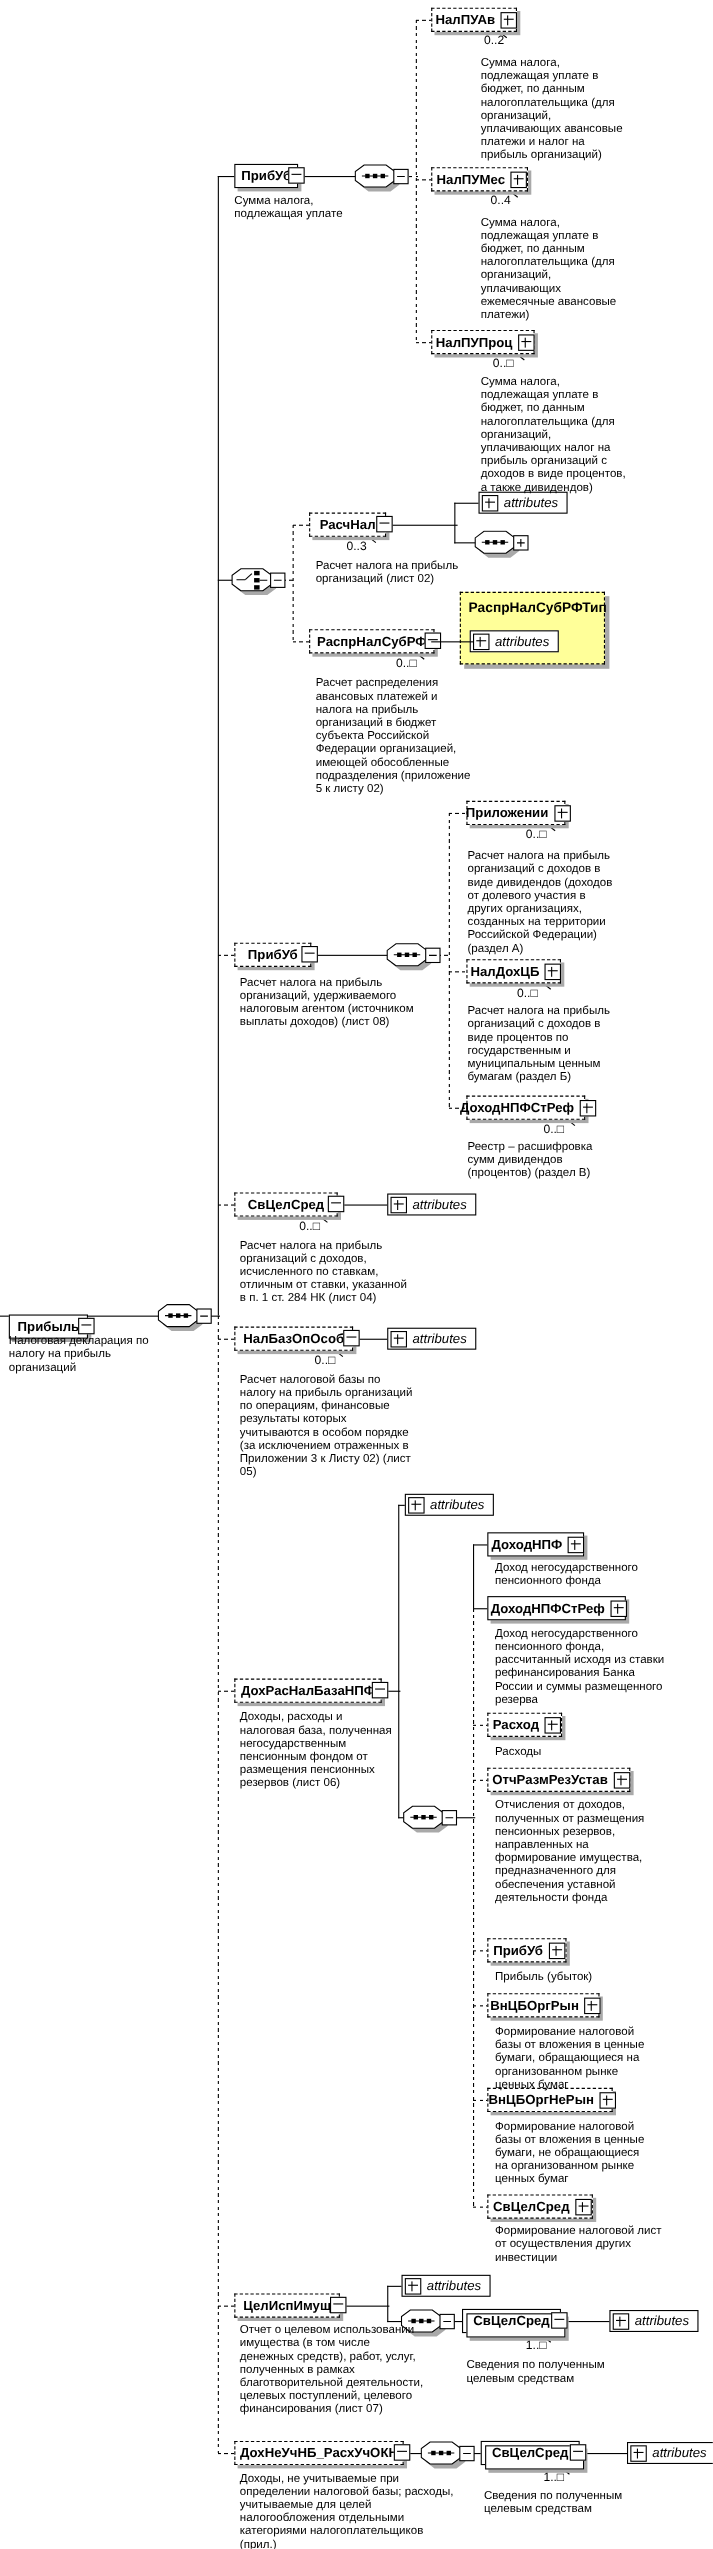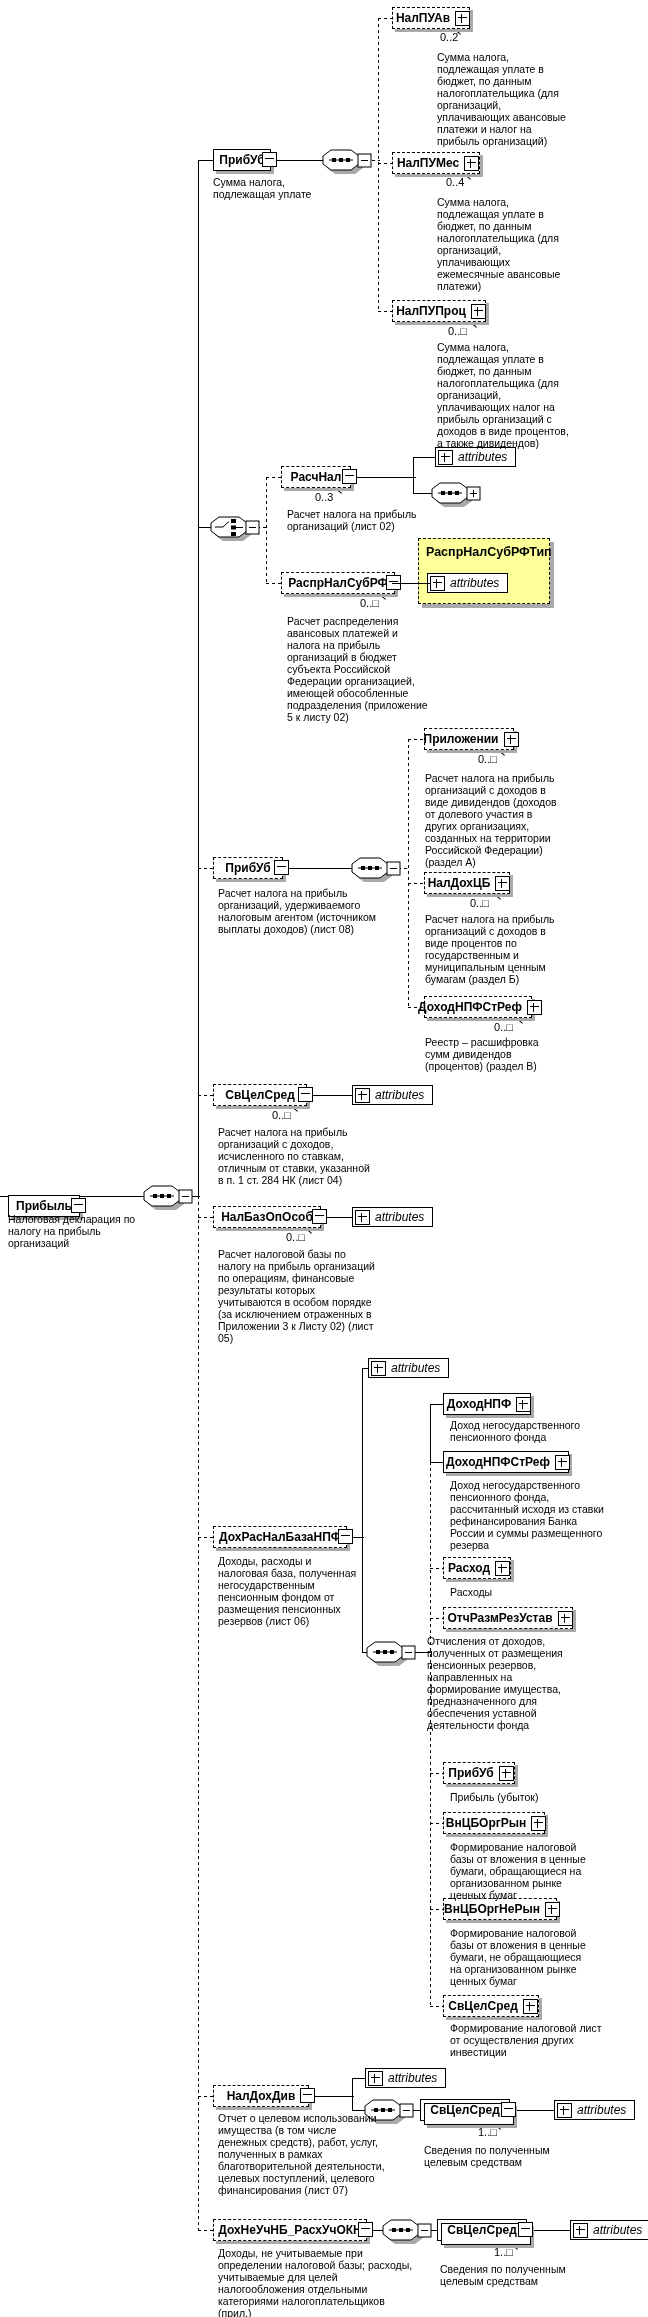--- a/index.html
+++ b/index.html
@@ -253,21 +253,21 @@
 <div class="el dashed" style="left:443px;top:1898px;width:112px">
   <span class="lbl">ВнЦБОргНеРын</span>
   <span class="tg plus in"></span>
 </div>
 <div class="el dashed" style="left:443px;top:1995px;width:94px">
   <span class="lbl">СвЦелСред</span>
   <span class="tg plus in"></span>
 </div>
 
 <div class="el dashed" style="left:213px;top:2085px;width:94px">
-  <span class="lbl">НалДохДив</span>
+  <span class="lbl">ЦелИспИмущ</span>
   <span class="tg out"></span>
 </div>
 <div class="el stack" style="left:420px;top:2099px;width:88px">
   <span class="lbl">СвЦелСред</span>
   <span class="tg out"></span>
 </div>
 
 <div class="el dashed" style="left:213px;top:2219px;width:152px">
   <span class="lbl">ДохНеУчНБ_РасхУчОКН</span>
   <span class="tg out"></span>
@@ -374,21 +374,21 @@
 <div class="ann" style="left:218px;top:887px;width:176px">Расчет налога на прибыль организаций, удерживаемого налоговым агентом (источником выплаты доходов) (лист 08)</div>
 <div class="ann" style="left:425px;top:772px;width:140px">Расчет налога на прибыль организаций с доходов в виде дивидендов (доходов от долевого участия в других организациях, созданных на территории Российской Федерации) (раздел А)</div>
 <div class="ann" style="left:425px;top:913px;width:140px">Расчет налога на прибыль организаций  с доходов в виде процентов по государственным и муниципальным ценным бумагам (раздел Б)</div>
 <div class="ann" style="left:425px;top:1036px;width:140px">Реестр – расшифровка сумм дивидендов (процентов) (раздел В)</div>
 <div class="ann" style="left:218px;top:1126px;width:160px">Расчет налога на прибыль организаций с доходов, исчисленного по ставкам, отличным от  ставки, указанной  в п. 1 ст. 284 НК  (лист 04)</div>
 <div class="ann" style="left:218px;top:1248px;width:162px">Расчет налоговой базы по налогу на прибыль организаций по операциям, финансовые результаты которых учитываются в особом порядке (за исключением отраженных в Приложении 3 к Листу 02)  (лист 05)</div>
 <div class="ann" style="left:218px;top:1555px;width:140px">Доходы, расходы и налоговая  база, полученная негосударственным пенсионным фондом от размещения пенсионных резервов  (лист 06)</div>
 <div class="ann" style="left:450px;top:1419px;width:162px">Доход негосударственного пенсионного фонда</div>
 <div class="ann" style="left:450px;top:1479px;width:162px">Доход негосударственного пенсионного фонда, рассчитанный исходя из ставки рефинансирования Банка России и суммы размещенного резерва</div>
 <div class="ann" style="left:450px;top:1586px;width:140px">Расходы</div>
-<div class="ann" style="left:427px;top:1635px;width:162px">Отчисления от доходов, полученных от размещения пенсионных резервов, направленных на формирование имущества, предназначенного  для обеспечения уставной деятельности фонда</div>
+<div class="ann" style="left:450px;top:1635px;width:162px">Отчисления от доходов, полученных от размещения пенсионных резервов, направленных на формирование имущества, предназначенного  для обеспечения уставной деятельности фонда</div>
 <div class="ann" style="left:450px;top:1791px;width:140px">Прибыль (убыток)</div>
 <div class="ann" style="left:450px;top:1841px;width:142px">Формирование налоговой базы от вложения в ценные бумаги, обращающиеся на организованном рынке ценных бумаг</div>
 <div class="ann" style="left:450px;top:1927px;width:142px">Формирование налоговой базы от вложения в ценные бумаги, не обращающиеся на организованном рынке ценных бумаг</div>
 <div class="ann" style="left:450px;top:2022px;width:152px">Формирование налоговой лист от осуществления других инвестиции</div>
 <div class="ann" style="left:218px;top:2112px;width:168px">Отчет о целевом использовании имущества (в том числе денежных средств), работ, услуг, полученных в рамках благотворительной деятельности, целевых поступлений, целевого финансирования  (лист 07)</div>
 <div class="ann" style="left:424px;top:2144px;width:158px">Сведения по полученным целевым средствам</div>
 <div class="ann" style="left:218px;top:2247px;width:198px">Доходы, не учитываемые при определении налоговой базы; расходы, учитываемые для целей налогообложения отдельными категориями налогоплательщиков (прил.)</div>
 <div class="ann" style="left:440px;top:2263px;width:158px">Сведения по полученным целевым средствам</div>
 
 </body></html>

